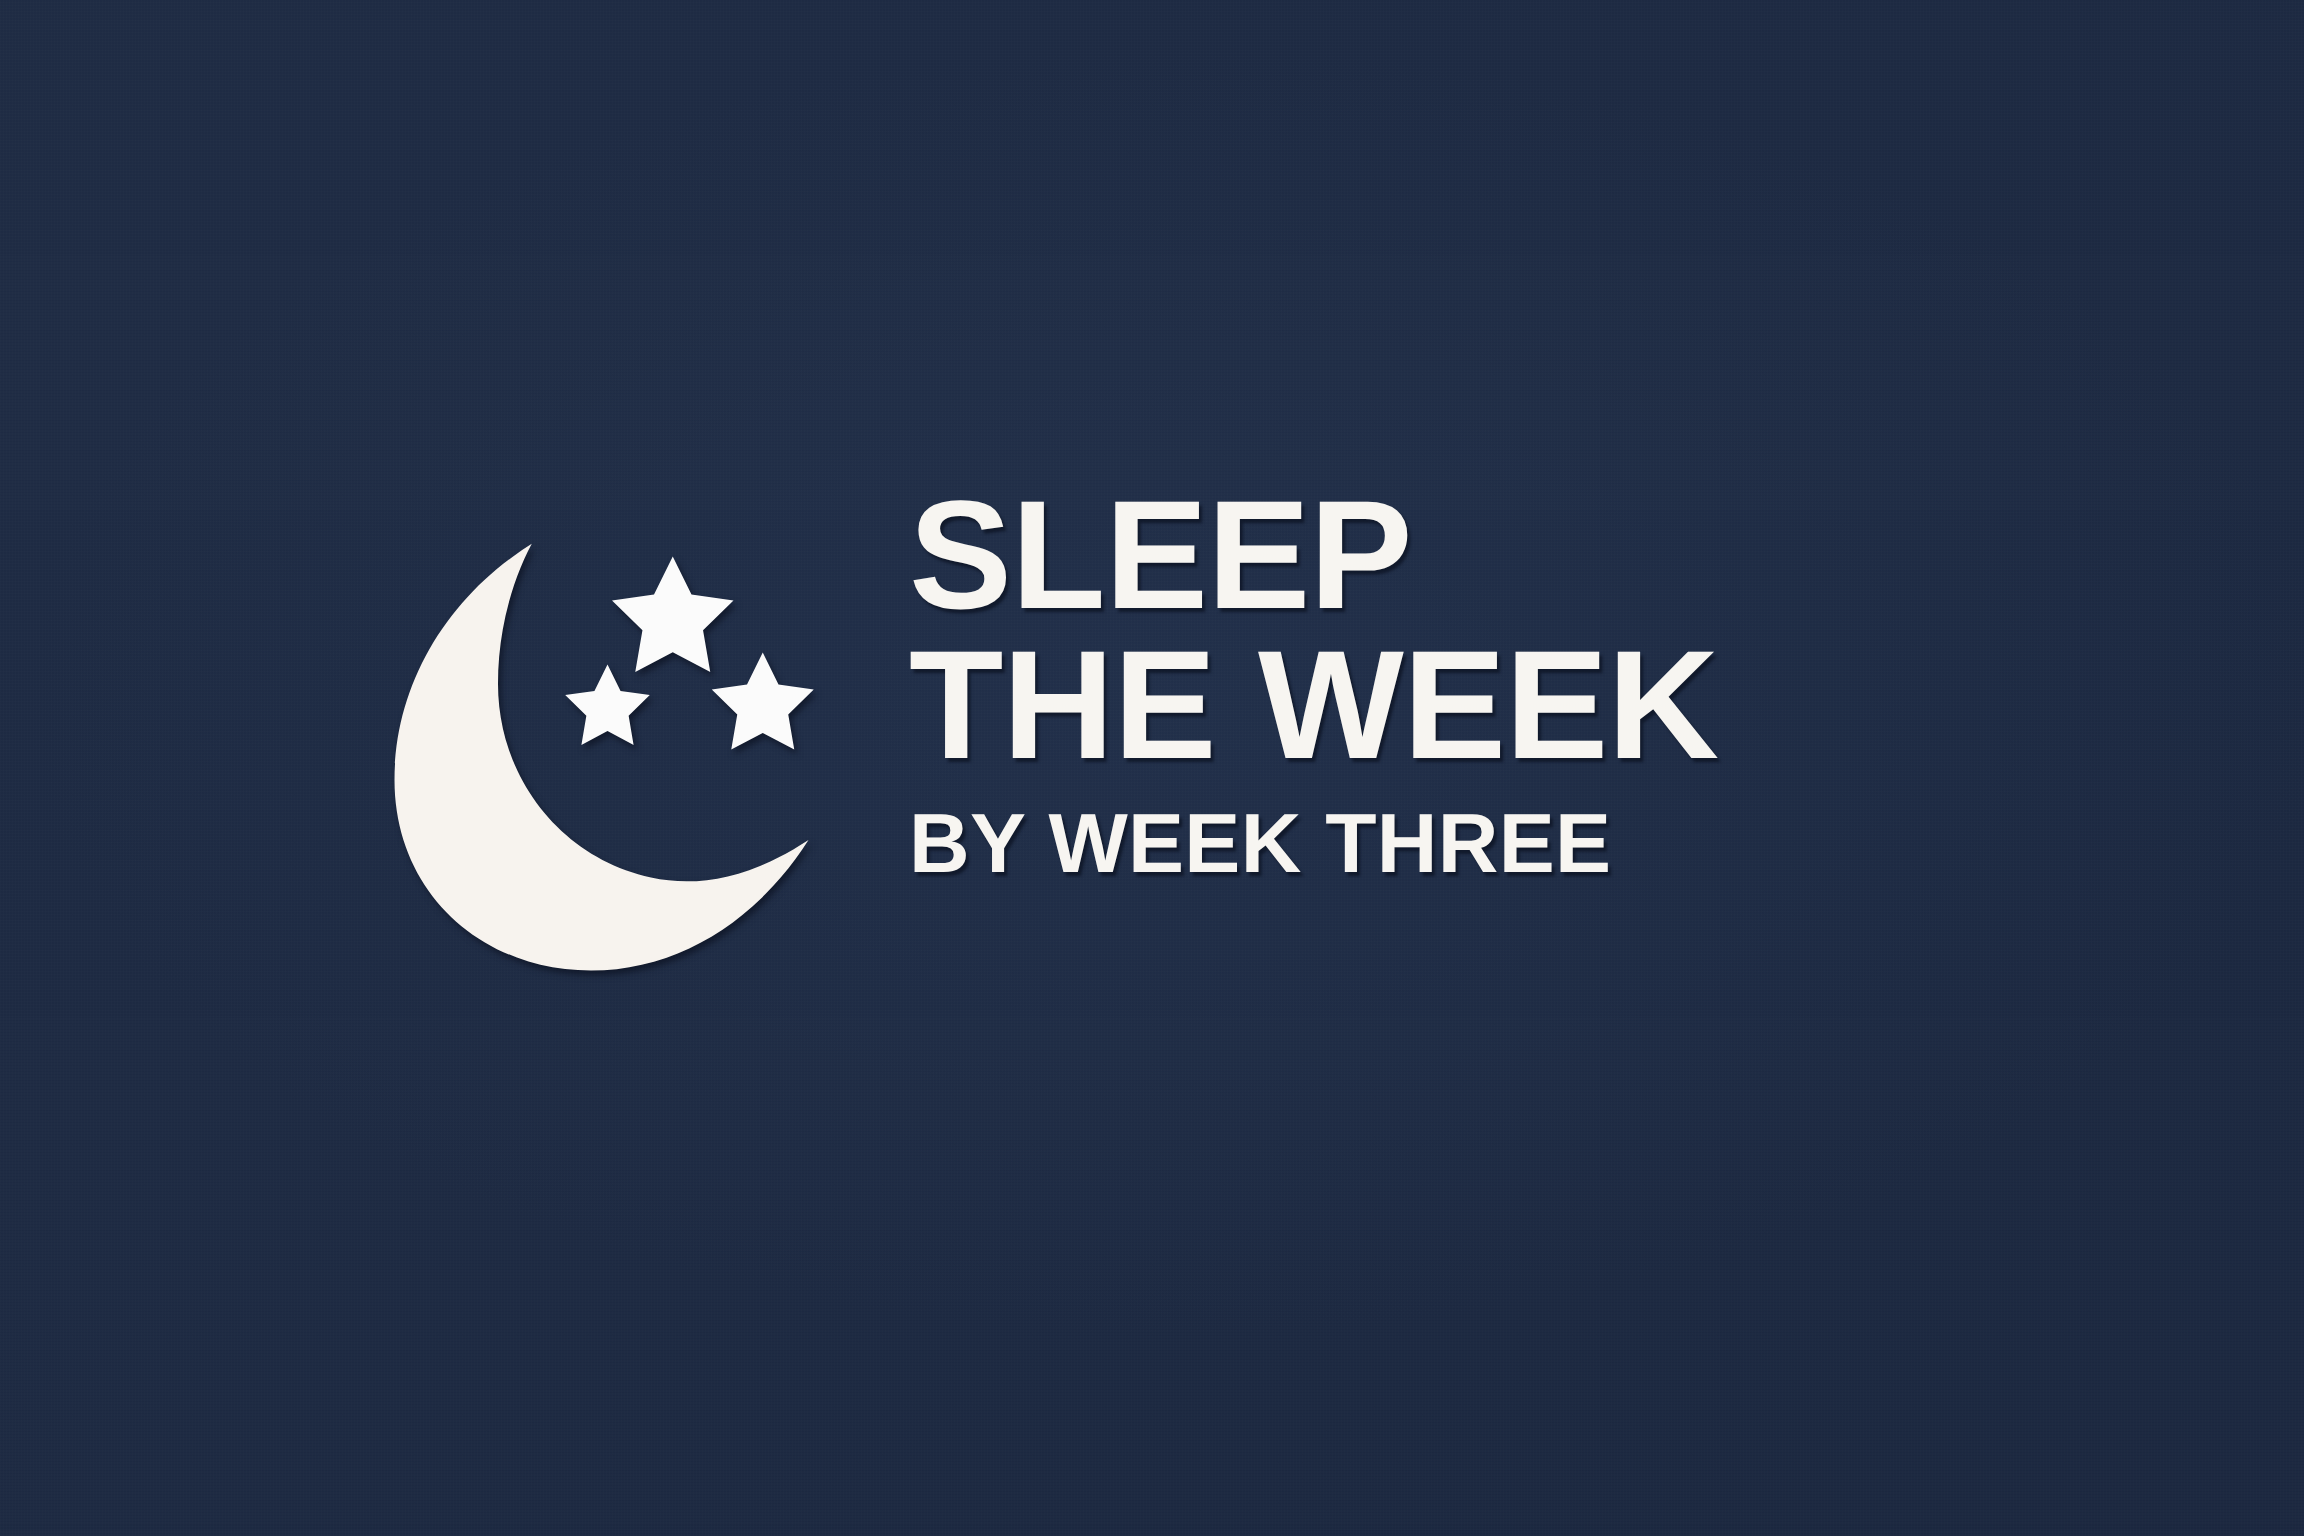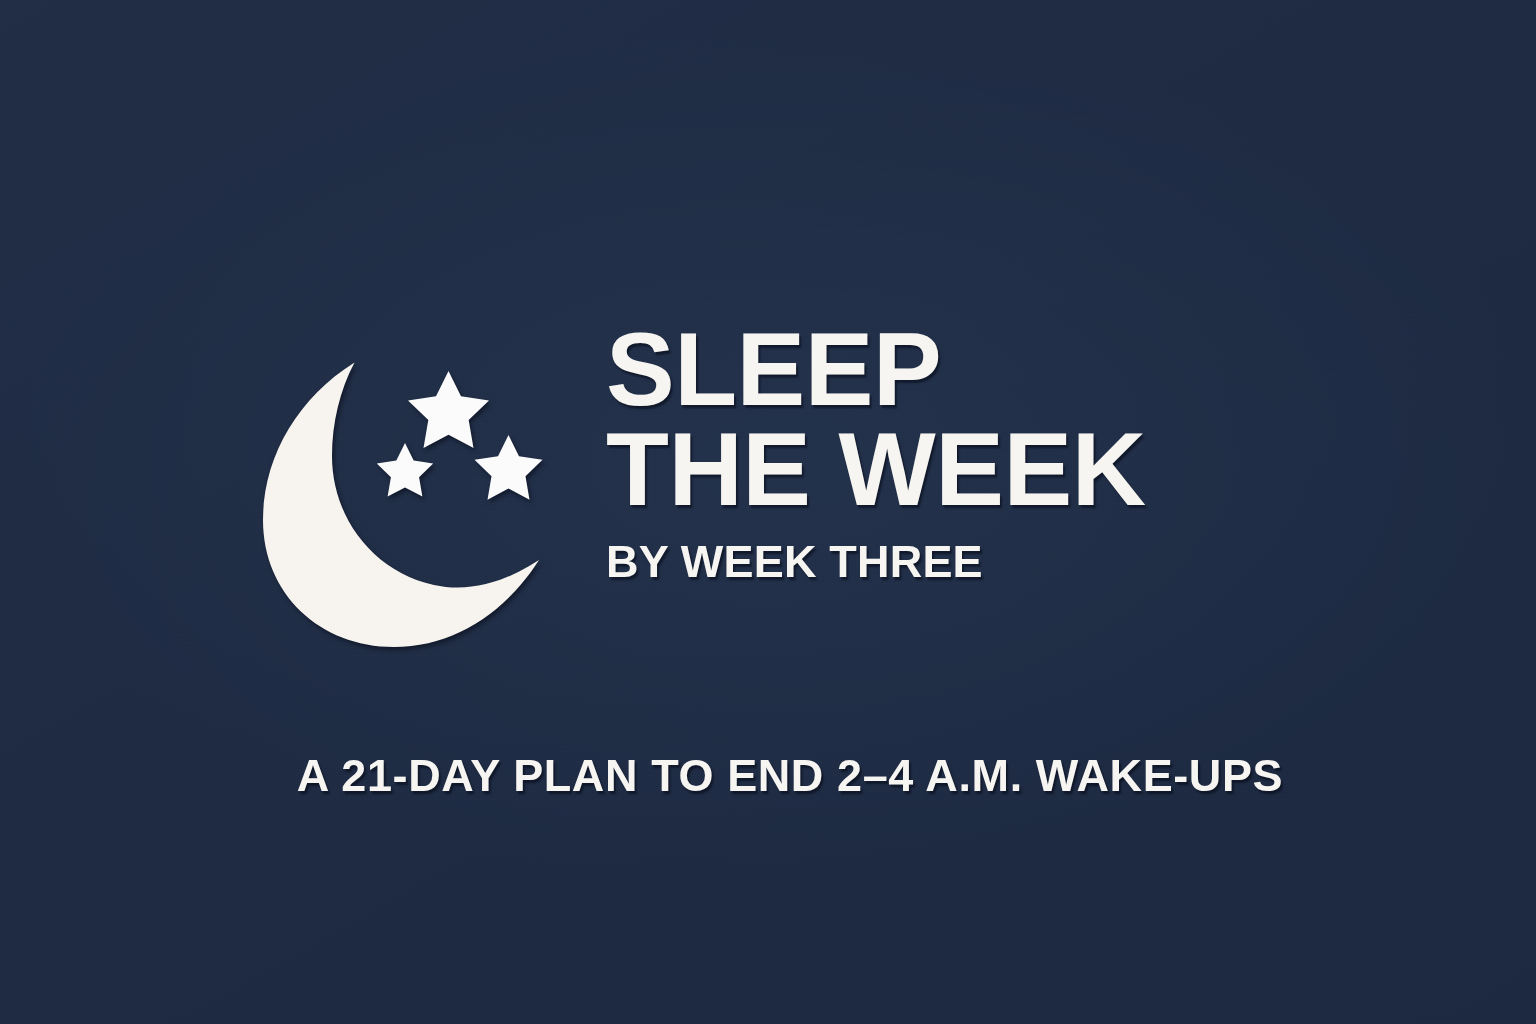--- a/index.html
+++ b/index.html
@@ -81,21 +81,21 @@
     color: #f7f5f1;
     font-family: "Liberation Sans", sans-serif;
     font-weight: bold;
     font-size: 103px;
     line-height: 100px;
     letter-spacing: -0.5px;
     white-space: nowrap;
     text-shadow: 2px 3px 2px rgba(6,12,25,0.60);
   }
   .hl-line.small {
-    font-size: 45px;
+    font-size: 56px;
     line-height: 84px;
     letter-spacing: 0.2px;
   }
 
   
   .subtitle {
     position: absolute;
     left: 0;
     top: 748px;
     width: 1536px;
@@ -142,17 +142,14 @@
     </div>
 
     <div class="headline">
       <span class="hl-line" style="color: rgb(247, 245, 241);">SLEEP</span>
       <span class="hl-line" style="color: rgb(247, 245, 241);">THE WEEK</span>
       <span class="hl-line small" style="color: rgb(247, 245, 241);">BY WEEK THREE</span>
     </div>
 
   </div>
 
-  <div class="subtitle">
-    <span class="subtitle-text" style="color: rgb(247, 245, 241);">A 21-DAY PLAN TO END 2–4 A.M. WAKE-UPS</span>
-  </div>
 
 </div>
 
 </body></html>

